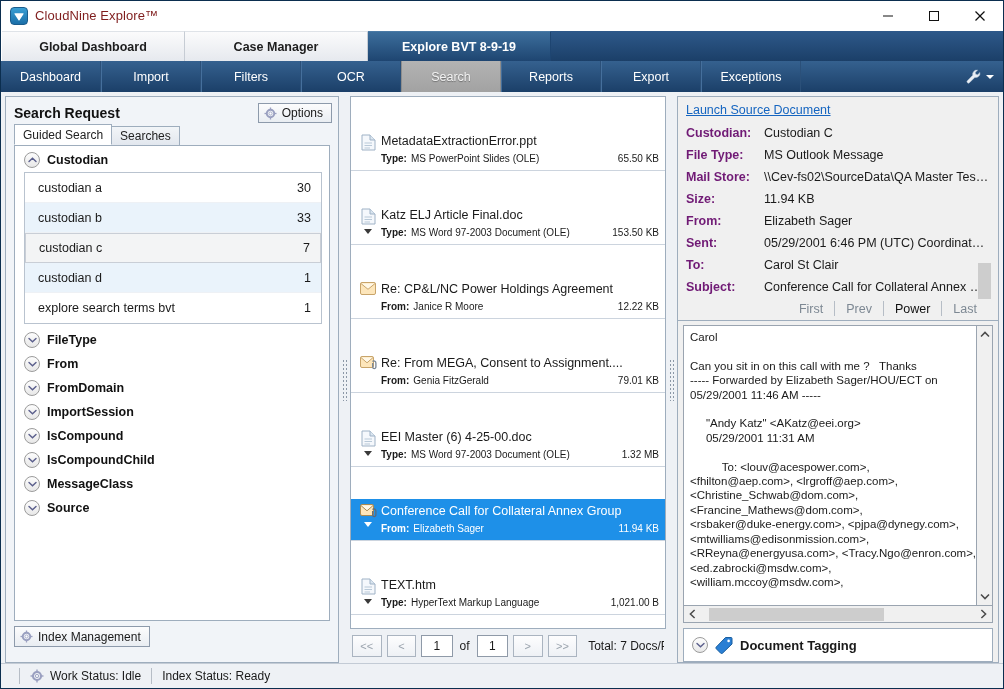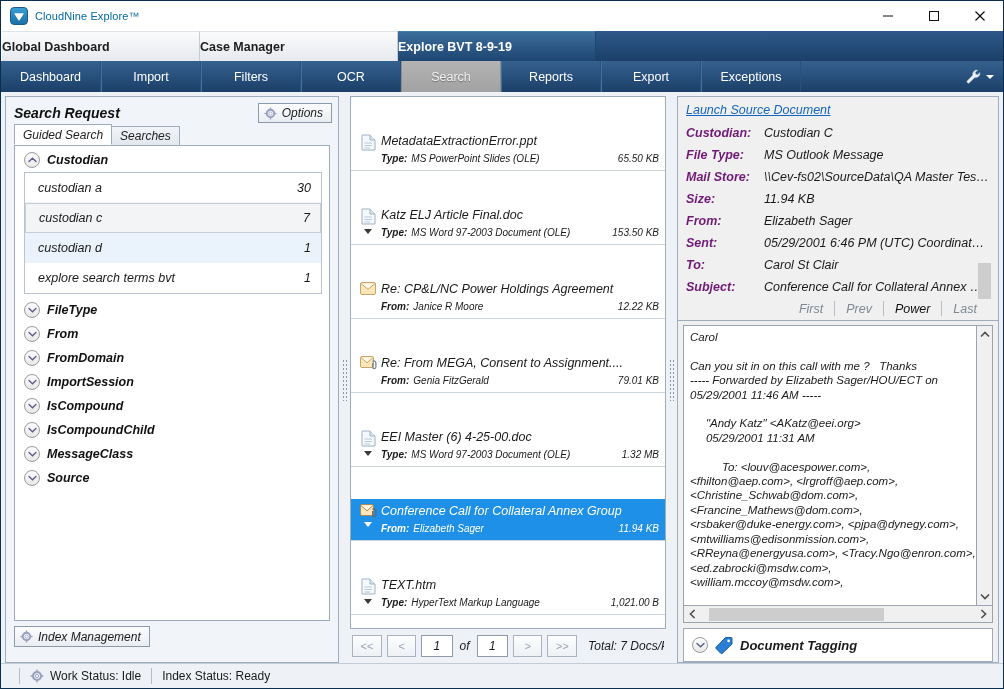--- a/index.html
+++ b/index.html
@@ -34,22 +34,22 @@
     width: 18px; height: 18px;
     margin-left: 9px; margin-right: 7px;
     border-radius: 4px;
     background: linear-gradient(180deg,#3a9fd4 0%, #1b6fa8 100%);
     border: 1px solid #1a5c8c;
     display: flex; align-items: center; justify-content: center;
     flex: 0 0 auto;
   }
   .app-logo svg { display:block; }
   .title-text {
-    font-size: 11px;
-    color: #0369a1;
+    font-size: 13px;
+    color: #7f1d1d;
     letter-spacing: .1px;
   }
   .winbtns { margin-left: auto; display: flex; height: 30px; }
   .winbtn {
     width: 46px; height: 30px;
     display: flex; align-items: center; justify-content: center;
     color: #222;
     font-size: 13px;
   }
 
@@ -57,22 +57,22 @@
   .wstabs {
     height: 30px;
     background: #ffffff;
     display: flex;
     flex: 0 0 auto;
     align-items: flex-end;
     padding-left: 1px;
   }
   .wstab {
     height: 30px;
-    width: 198px;
-    display: flex; align-items: center; justify-content: flex-start;
+    width: 183px;
+    display: flex; align-items: center; justify-content: center;
     font-size: 12.5px;
     font-weight: bold;
     color: #1d1d1d;
     background: linear-gradient(180deg,#fbfbfc 0%, #e6e9ee 100%);
     border-right: 1px solid #c6ccd4;
     border-top: 1px solid #dfe3e8;
   }
   .wstab.active {
     background: linear-gradient(180deg,#3c6e9c 0%, #1e4571 100%);
     color: #ffffff;
@@ -122,21 +122,20 @@
   }
 
   
   .body {
     flex: 1 1 auto;
     display: flex;
     background: #eef1f5;
     padding: 4px 4px 0 4px;
     gap: 0;
     min-height: 0;
-    font-style: italic;
   }
   .splitter {
     width: 11px;
     display: flex; align-items: center; justify-content: center;
     flex: 0 0 auto;
   }
   .grip {
     width: 5px; height: 42px;
     background-image: radial-gradient(#8b97a6 40%, transparent 41%);
     background-size: 3px 4px;
@@ -527,20 +526,24 @@
             <svg width="9" height="6" viewBox="0 0 9 6">
                 <path d="M1 4.6 L4.5 1.2 L8 4.6" fill="none" stroke="#5b5f8c" stroke-width="1.4" stroke-linecap="round"></path>
               </svg>
           </span>
           <span>Custodian</span>
         </div>
         <div class="facet-list">
           <div class="facet-row">
             <span>custodian a</span>
             <span class="cnt">30</span>
+          </div>
+          <div class="facet-row alt">
+            <span>custodian b</span>
+            <span class="cnt">33</span>
           </div>
           <div class="facet-row sel">
             <span>custodian c</span>
             <span class="cnt">7</span>
           </div>
           <div class="facet-row alt">
             <span>custodian d</span>
             <span class="cnt">1</span>
           </div>
           <div class="facet-row">

